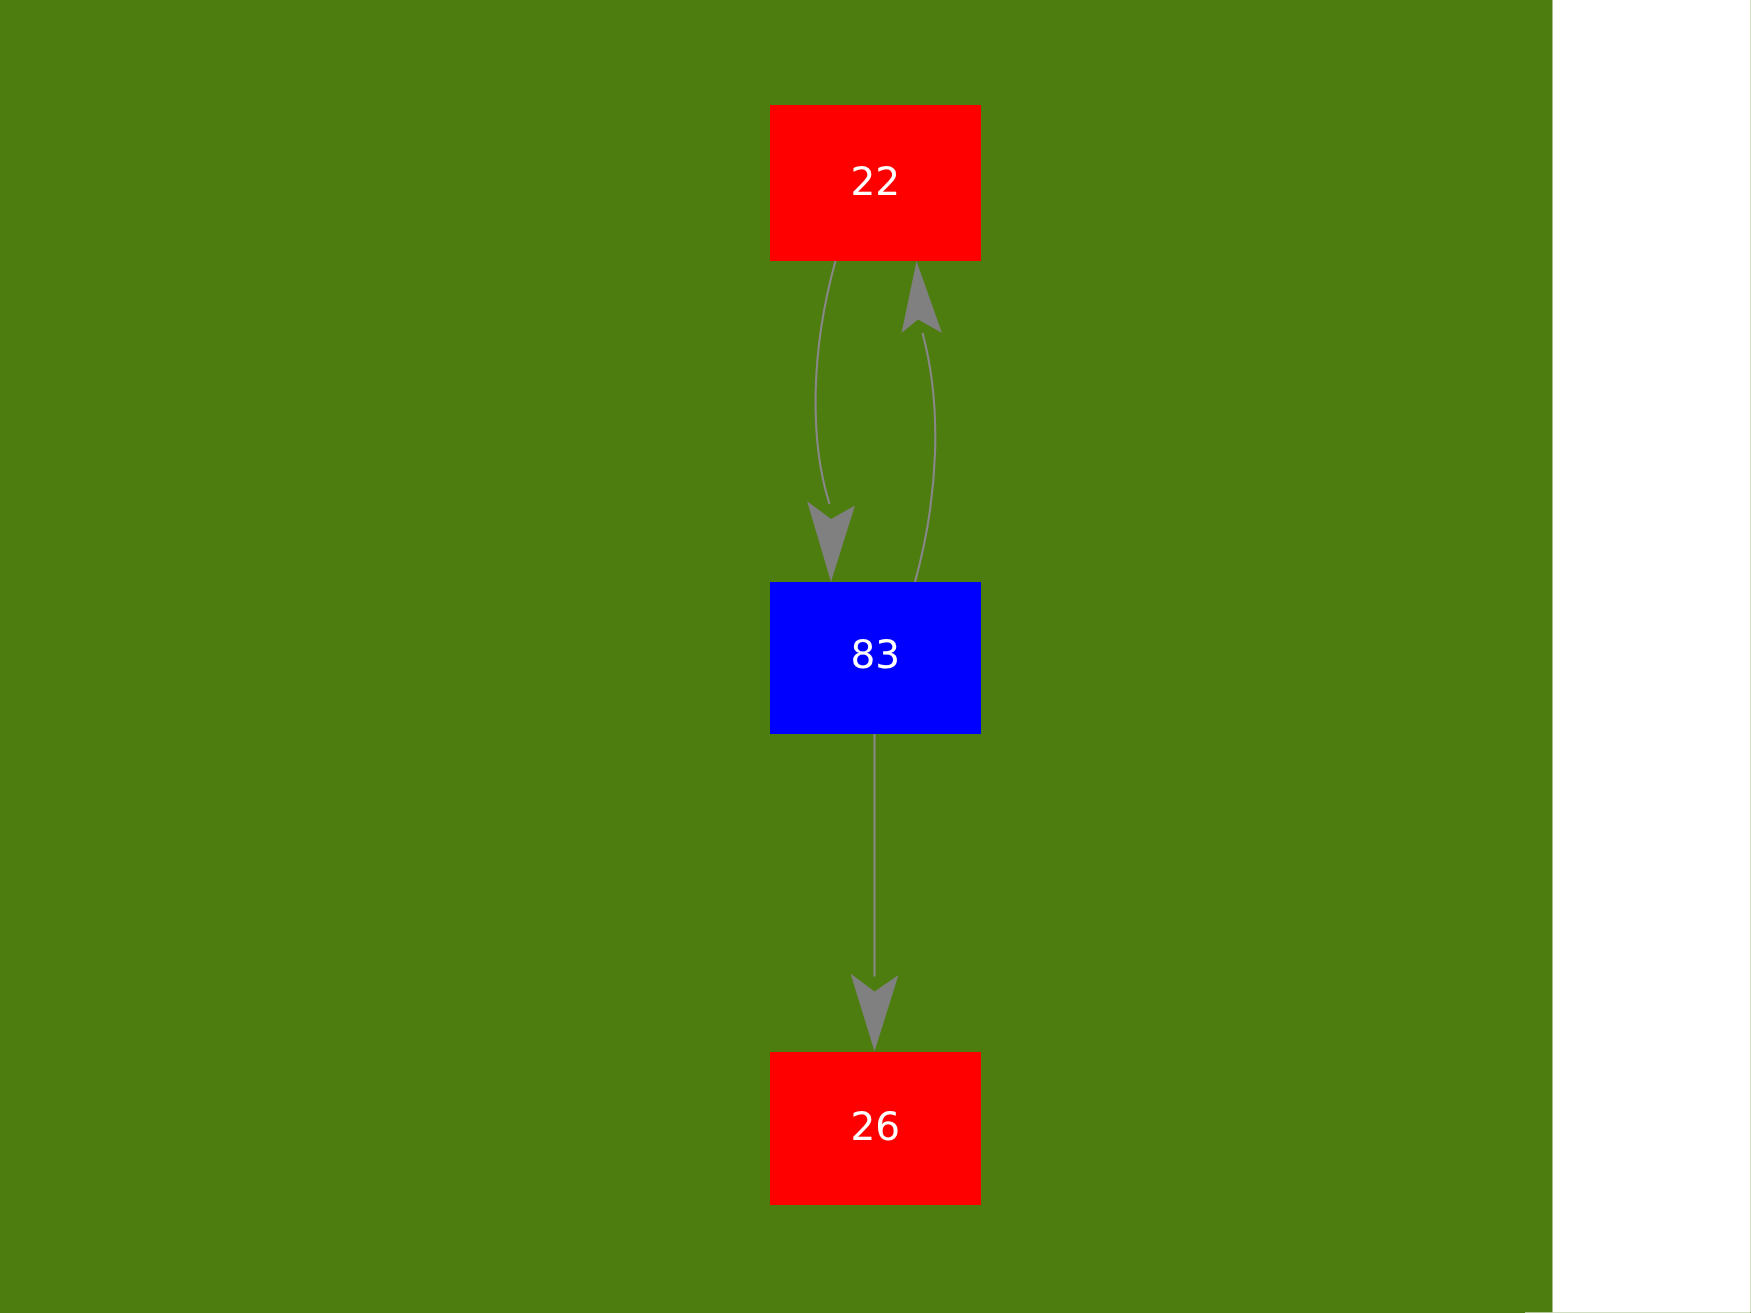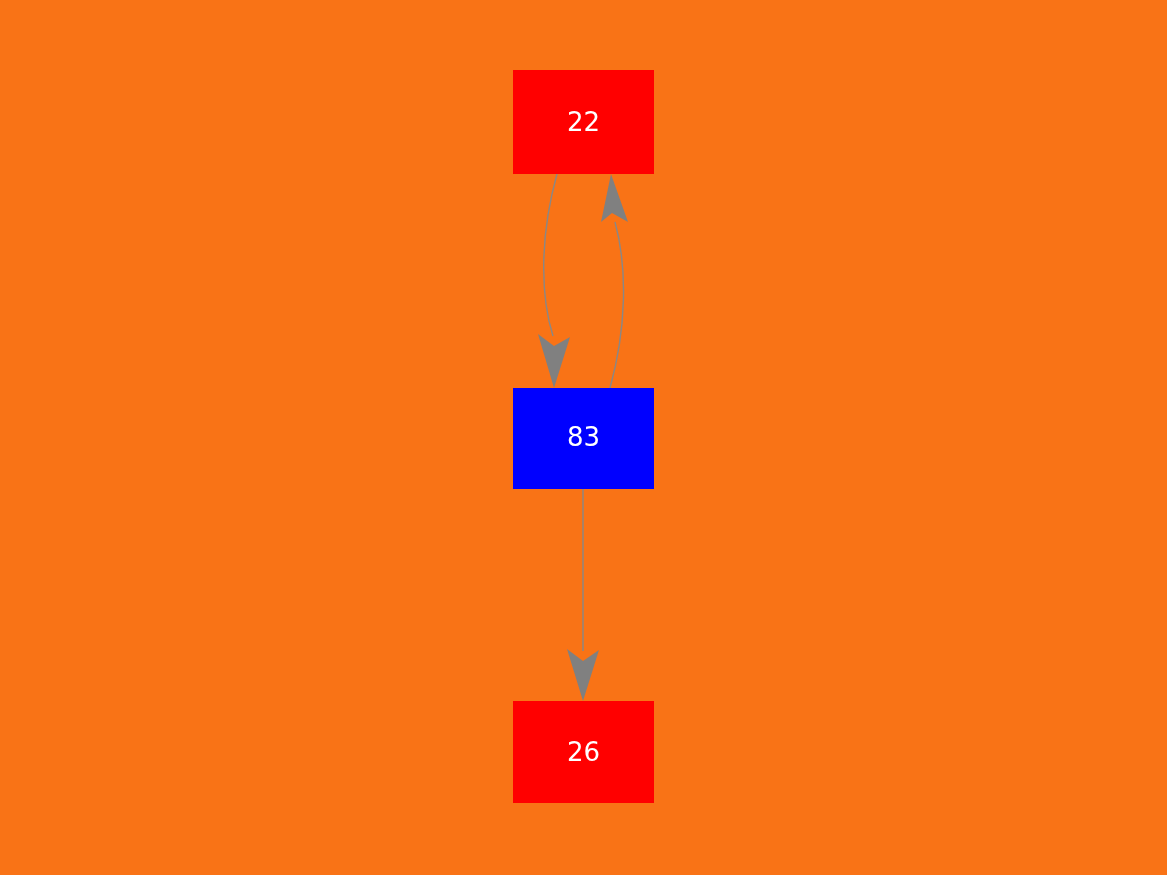--- a/index.html
+++ b/index.html
@@ -2,23 +2,23 @@
 <html><head>
 <meta charset="utf-8">
 <style>
   html, body {
     margin: 0;
     padding: 0;
     background: #ffffff;
   }
   #canvas {
     position: relative;
-    width: 1167px;
+    width: 1035px;
     height: 875px;
-    background: #f97316;
+    background: #4d7c0f;
     overflow: hidden;
     font-family: "DejaVu Sans", "Liberation Sans", sans-serif;
   }
   #graph-svg {
     position: absolute;
     left: 0;
     top: 0;
     width: 1167px;
     height: 875px;
   }

